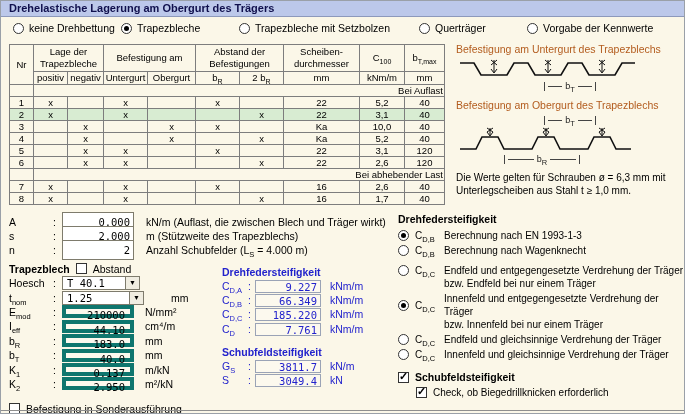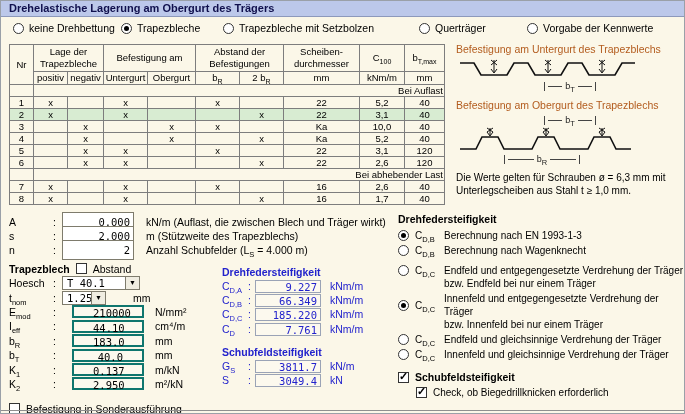--- a/index.html
+++ b/index.html
@@ -34,21 +34,21 @@
   }
   .cb .cbmark{
     position:absolute;left:0px;top:-2px;font-size:11px;font-weight:bold;line-height:11px;color:#000;
   }
   sub{font-size:7.5px;line-height:0;}
   
   .bedding-row{position:absolute;left:8px;top:21px;height:14px;width:670px;}
   .bopt{position:absolute;top:0;display:flex;align-items:center;gap:5px;white-space:nowrap;}
   .bopt:nth-child(1){left:4px}
   .bopt:nth-child(2){left:112px}
-  .bopt:nth-child(3){left:214px}
+  .bopt:nth-child(3){left:230px}
   .bopt:nth-child(4){left:410px}
   .bopt:nth-child(5){left:518px}
   
   .ptable{
     position:absolute;left:8px;top:43px;border-collapse:collapse;
     table-layout:fixed;font-size:9.5px;background:#FBF7E8;
   }
   .ptable td{
     border:1px solid #7d7d7d;padding:0 1px;height:11px;line-height:11px;
     text-align:center;white-space:nowrap;overflow:hidden;
@@ -79,31 +79,31 @@
   .pdesc{margin-left:12px;white-space:nowrap;}
   
   .tblock{position:absolute;left:8px;top:260px;width:212px;}
   .tblock .head{height:15px;display:flex;align-items:center;gap:6px;font-weight:bold;}
   .tblock .head .cblabel{font-weight:normal;}
   .trow{height:14.4px;display:flex;align-items:center;}
   .tlabel{display:inline-block;width:44px;}
   .tcolon{display:inline-block;width:9px;}
   .rofield{
     display:inline-block;width:72px;height:13px;line-height:12px;
-    background:#FCF9EE;border:2px solid #0f766e;
+    background:#FCF9EE;border:4px solid #0f766e;
     font-family:"DejaVu Sans Mono",monospace;font-size:10.5px;
-    text-align:right;padding:0 19px;box-sizing:border-box;margin-left:10px;
+    text-align:right;padding:0 5px;box-sizing:border-box;
   }
   .tunit{margin-left:11px;white-space:nowrap;}
   .combo{
     display:inline-flex;height:14px;border:1px solid #7e7b6c;background:#fff;
     box-sizing:border-box;align-items:stretch;
   }
   .combo.w-hoesch{width:78px;}
-  .combo.w-tnom{width:44px;}
+  .combo.w-tnom{width:82px;}
   .combo-val{
     flex:1;font-family:"DejaVu Sans Mono",monospace;font-size:10.5px;
     line-height:12px;padding-left:4px;text-align:left;white-space:nowrap;overflow:hidden;
   }
   .combo-btn{
     width:13px;background:#f0ede1;border-left:1px solid #7e7b6c;
     font-size:7px;line-height:12px;text-align:center;color:#000;flex:none;
   }
   .cbrow{display:flex;align-items:center;gap:6px;height:15px;}
   

